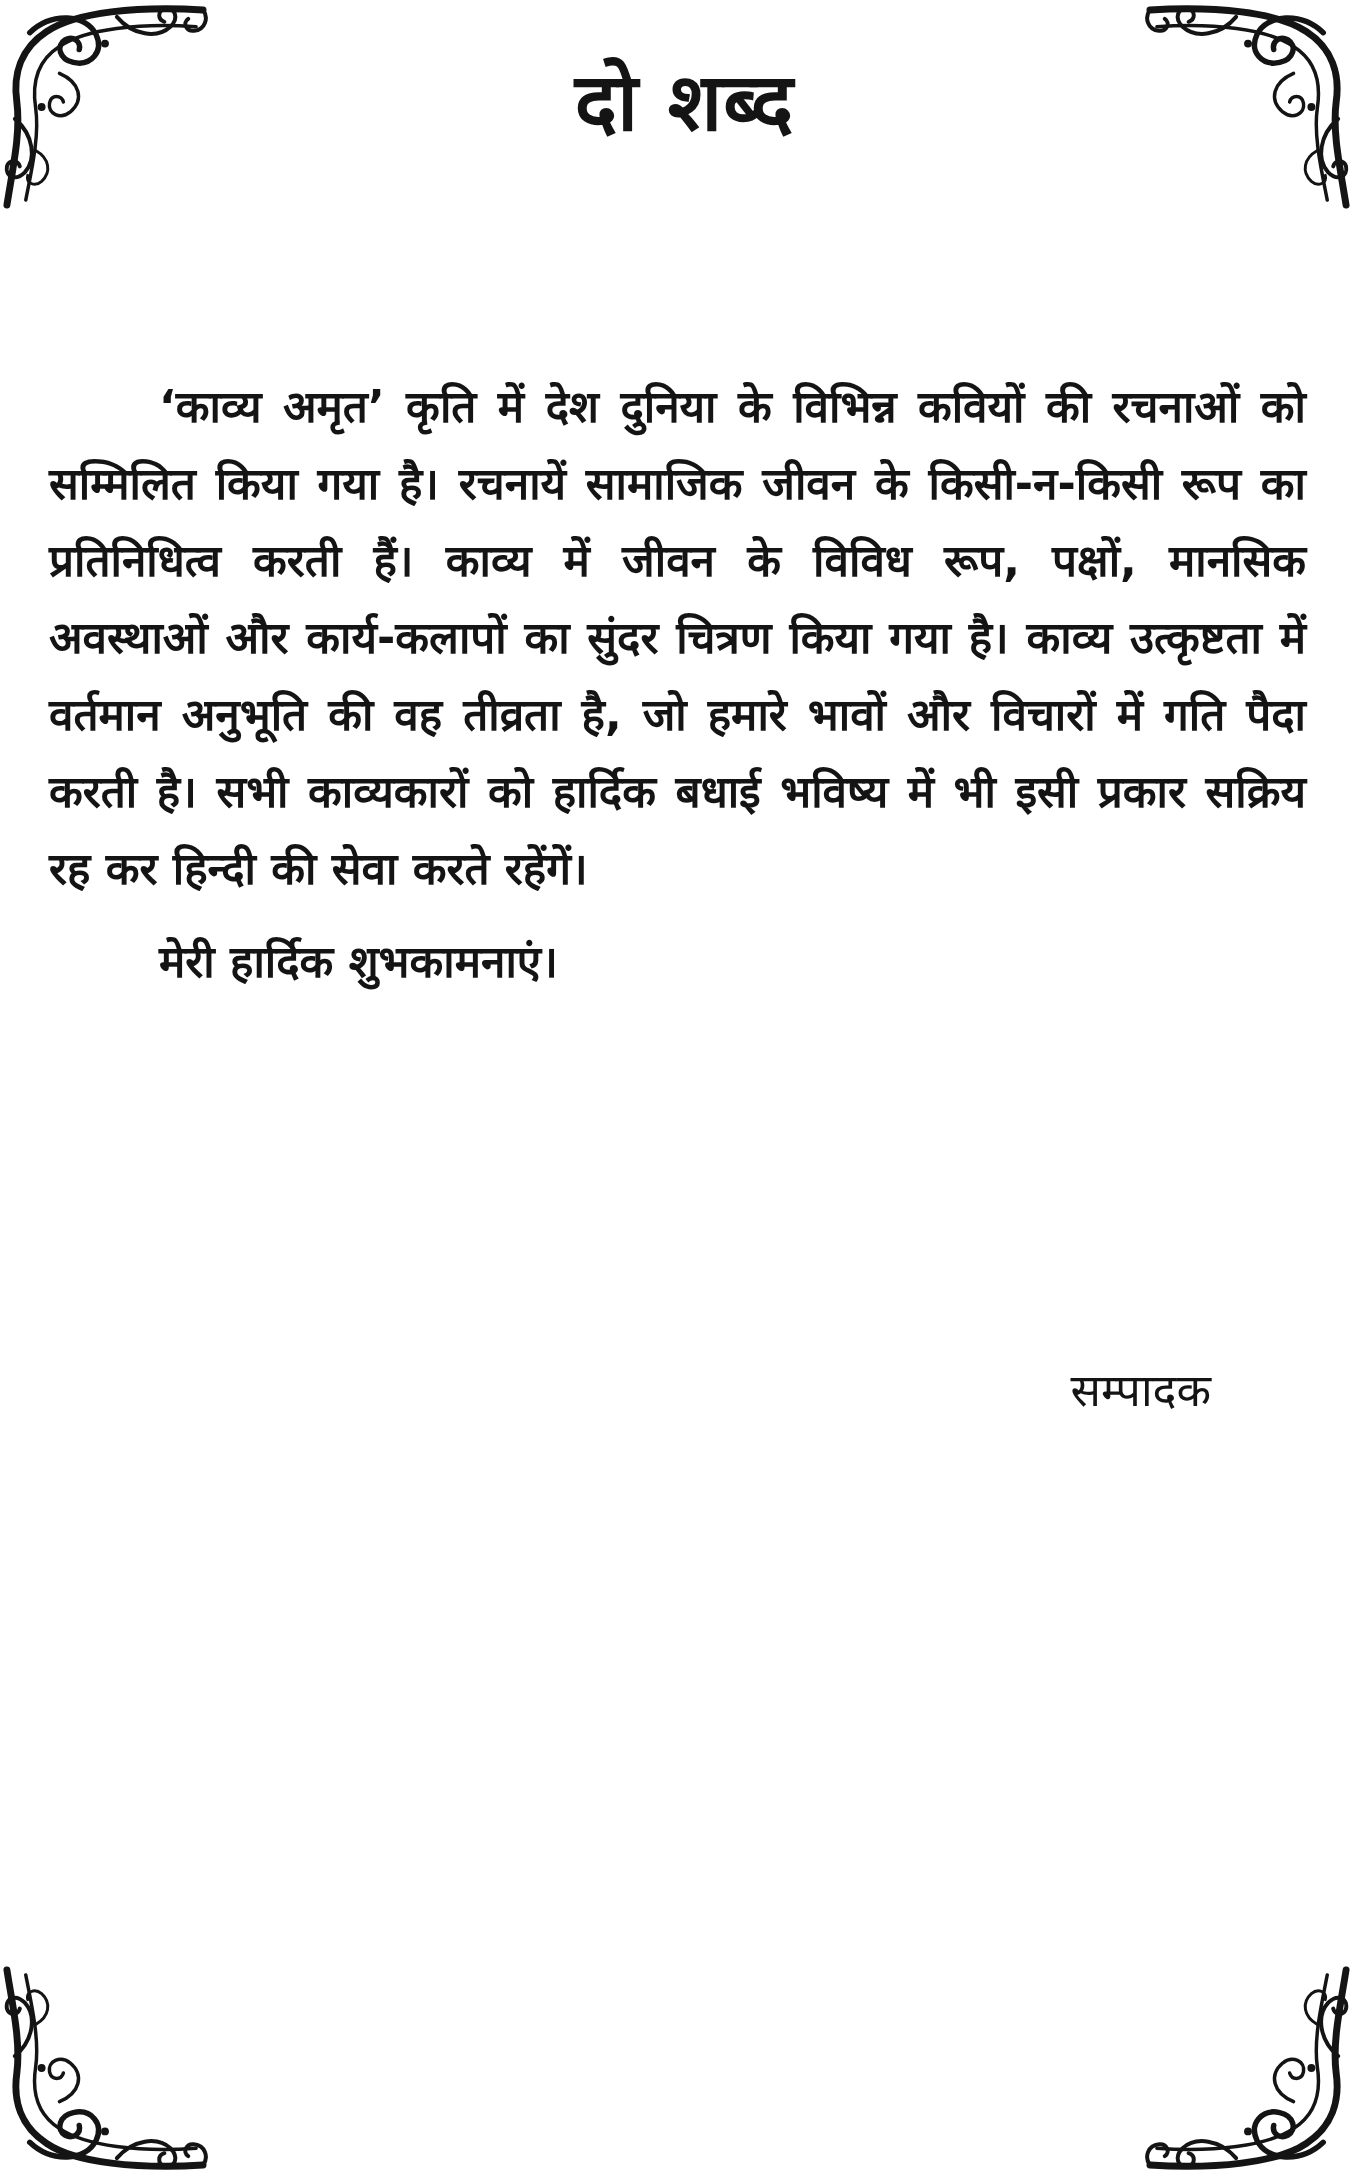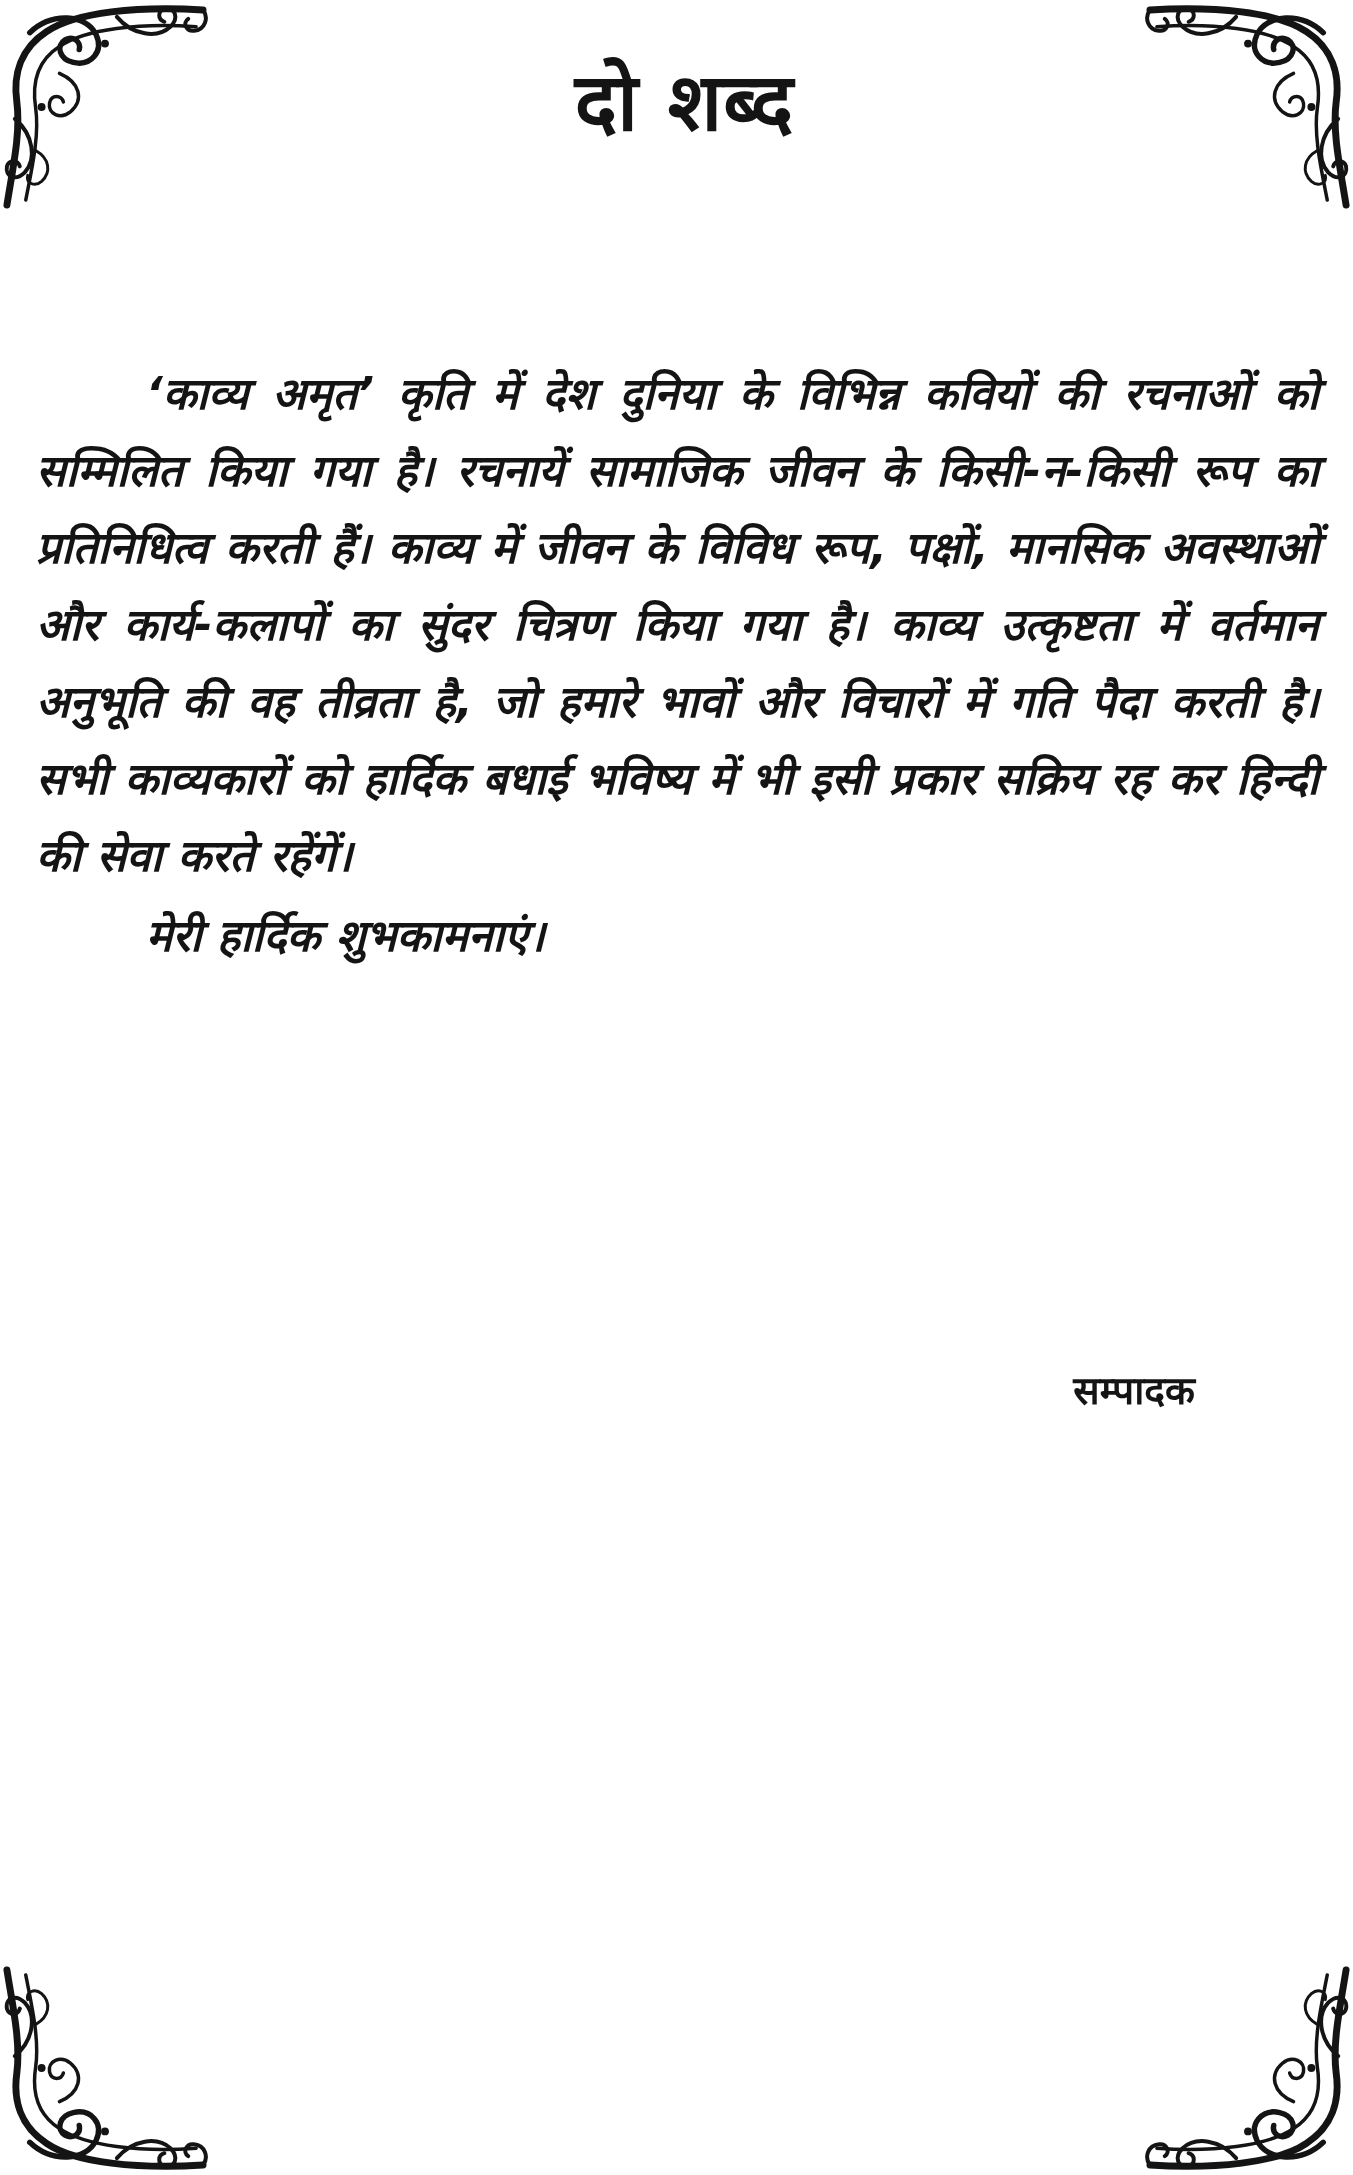--- a/index.html
+++ b/index.html
@@ -52,38 +52,37 @@
     left: 33px;
     right: 31px;
     font-size: 44px;
     line-height: 77px;
     font-weight: 600;
     text-align: justify;
     text-justify: inter-word;
     color: #141414;
   }
   .body-text p {
-    margin: 3px;
+    margin: 16px;
     padding: 0;
     text-indent: 110px;
-    font-style: italic;
   }
   .body-text p.short {
     text-align: left;
   }
 
   
   .signature {
     position: absolute;
     top: 1352px;
-    right: 158px;
+    right: 142px;
     text-align: right;
-    font-size: 39px;
+    font-size: 45px;
     line-height: 77px;
-    font-weight: 700;
+    font-weight: 400;
     color: #141414;
   }
 </style>
 </head>
 <body>
 
 <div class="page">
 
   <div class="ornament tl">
     <svg viewBox="0 0 210 210" xmlns="http://www.w3.org/2000/svg">

